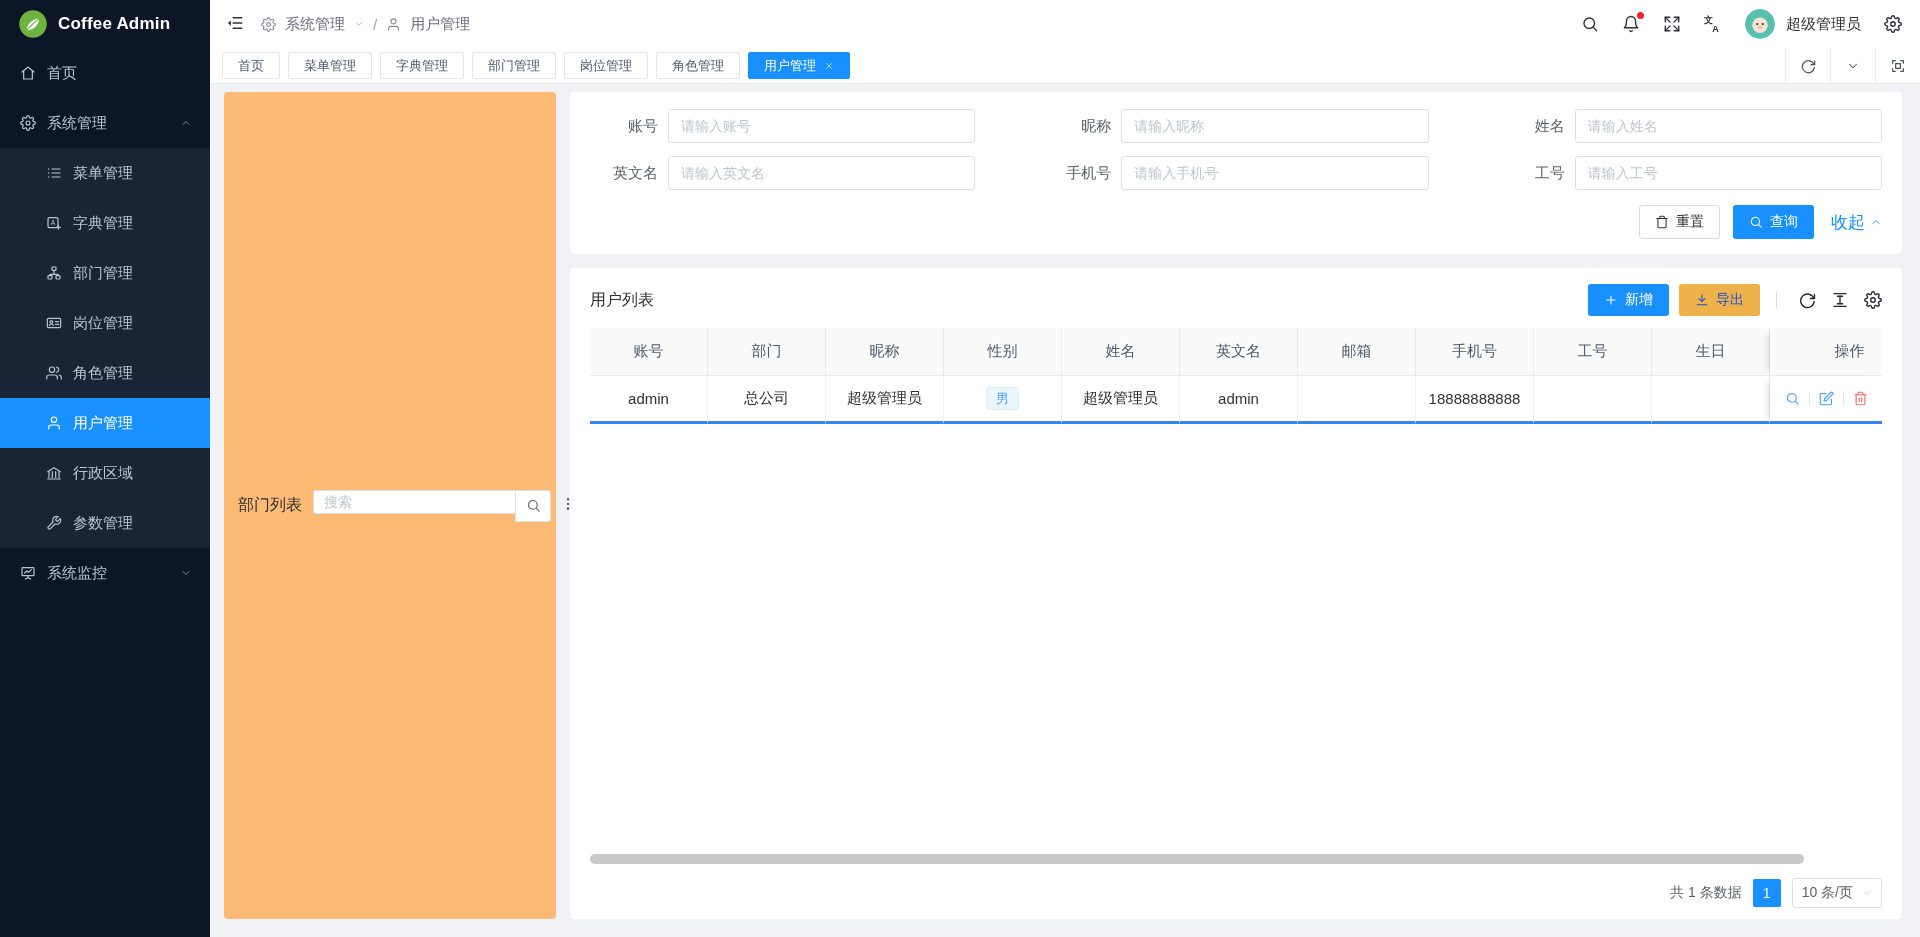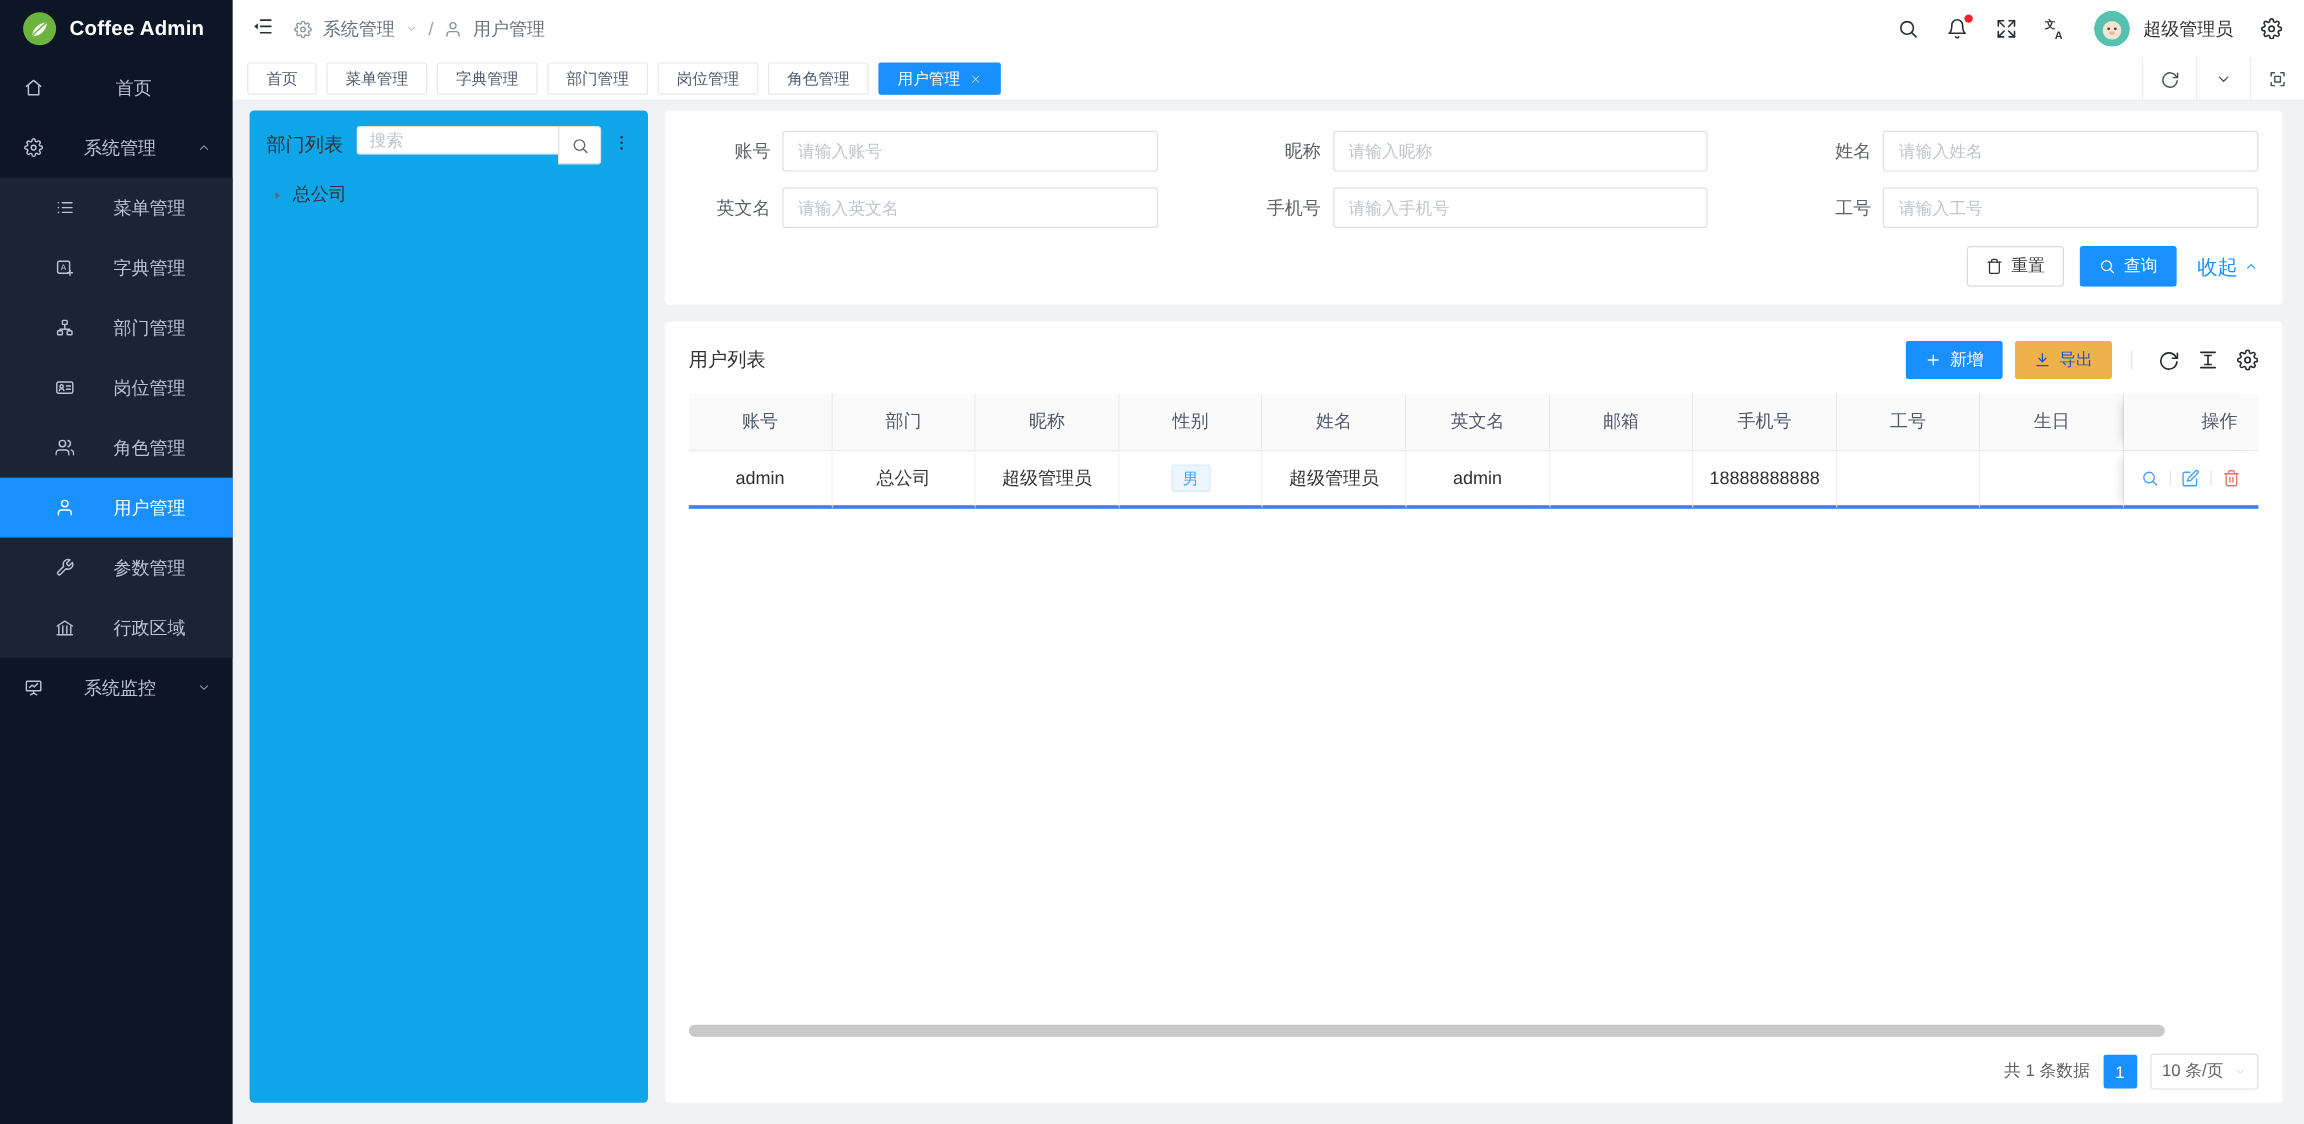--- a/index.html
+++ b/index.html
@@ -6,21 +6,21 @@
   html,body { width:1920px; height:937px; overflow:hidden; }
   body { font-family:"Liberation Sans","DejaVu Sans",sans-serif; background:#f0f2f5; }
 
   svg.ic { fill:none; stroke:currentColor; stroke-width:1.8; stroke-linecap:round; stroke-linejoin:round; flex-shrink:0; }
   .i10{width:10px;height:10px}.i12{width:12px;height:12px}.i14{width:14px;height:14px}
   .i15{width:15px;height:15px}.i16{width:16px;height:16px}.i18{width:18px;height:18px}.i20{width:20px;height:20px}
 
   .app { display:flex; width:100%; height:100%; }
 
   
-  .sidebar { width:194px; background:#0d1626; color:#bac3d4; flex-shrink:0; display:flex; flex-direction:column;text-align:center; }
+  .sidebar { width:210px; background:#0d1626; color:#bac3d4; flex-shrink:0; display:flex; flex-direction:column; }
   .logo { height:48px; display:flex; align-items:center; gap:10px; padding-left:18px; flex-shrink:0; }
   .logo-text { color:#fff; font-size:17px; font-weight:bold; letter-spacing:.2px; }
   .menu-item { height:50px; display:flex; align-items:center; gap:11px; padding:0 18px 0 20px; font-size:15px; cursor:pointer; }
   .menu-item .grow { flex:1; }
   .menu-item .chev { color:#8b95a7; }
   .submenu { background:#1a2434; }
   .submenu .menu-item { padding-left:46px; }
   .menu-item.active { background:#1890ff; color:#fff; }
 
   
@@ -39,21 +39,21 @@
   .tabbar { height:36px; background:#fff; border-bottom:1px solid #e8eaec; display:flex; align-items:center; padding-left:12px; flex-shrink:0; }
   .tab { height:27px; padding:0 15px; border:1px solid #e4e7ea; border-radius:2px; margin-right:8px; font-size:13px; color:#515a6e; background:#fff; display:flex; align-items:center; gap:8px; cursor:pointer; }
   .tab.active { background:#1890ff; border-color:#1890ff; color:#fff; }
   .tab .close { color:#eaf4ff; }
   .tab-controls { margin-left:auto; display:flex; height:100%; }
   .tab-ctrl { width:45px; height:100%; border-left:1px solid #ececec; display:flex; align-items:center; justify-content:center; color:#4a4f58; cursor:pointer; }
 
   .content { flex:1; background:#f0f2f5; padding:8px 18px 18px 14px; display:flex; gap:14px; min-height:0; }
 
   
-  .dept-card { width:332px; background:#0ea5e9; border-radius:4px; padding:13px 14px; flex-shrink:0; display:flex; flex-direction:column; }
+  .dept-card { width:332px; background:#fdba74; border-radius:4px; padding:13px 14px; flex-shrink:0; display:flex; flex-direction:row; }
   .dept-head { display:flex; align-items:center; }
   .dept-title { font-size:16px; color:#303133; margin-right:11px; white-space:nowrap; }
   .dept-search { display:flex; flex:1; min-width:0; }
   .dept-search input { flex:1; min-width:0; height:24px; border:1px solid #dcdfe6; border-right:none; border-radius:3px 0 0 3px; padding:0 10px; font-size:14px; color:#303133; outline:none; }
   .dept-search .btn-sq { width:36px; height:32px; border:1px solid #dcdfe6; border-radius:0 3px 3px 0; background:#fff; display:flex; align-items:center; justify-content:center; color:#606266; cursor:pointer; }
   .kebab { margin-left:9px; color:#303133; cursor:pointer; }
   .tree-item { margin-top:16px; display:flex; align-items:center; gap:7px; font-size:15px; color:#303133; padding-left:3px; cursor:pointer; }
   .tree-item .caret { color:#5f6670; }
 
   
@@ -309,29 +309,29 @@
           <span class="grow">角色管理</span>
         </div>
         <div class="menu-item active">
           <svg class="ic i16">
               <use href="#i-user"></use>
             </svg>
           <span class="grow">用户管理</span>
         </div>
         <div class="menu-item">
           <svg class="ic i16">
+              <use href="#i-bank"></use>
+            </svg>
+          <span class="grow">行政区域</span>
+        </div>
+        <div class="menu-item">
+          <svg class="ic i16">
               <use href="#i-wrench"></use>
             </svg>
           <span class="grow">参数管理</span>
-        </div>
-        <div class="menu-item">
-          <svg class="ic i16">
-              <use href="#i-bank"></use>
-            </svg>
-          <span class="grow">行政区域</span>
         </div>
       </div>
 
       <div class="menu-item">
         <svg class="ic i16">
             <use href="#i-monitor"></use>
           </svg>
         <span class="grow">系统监控</span>
         <svg class="ic i12 chev">
             <use href="#i-chev-down"></use>

